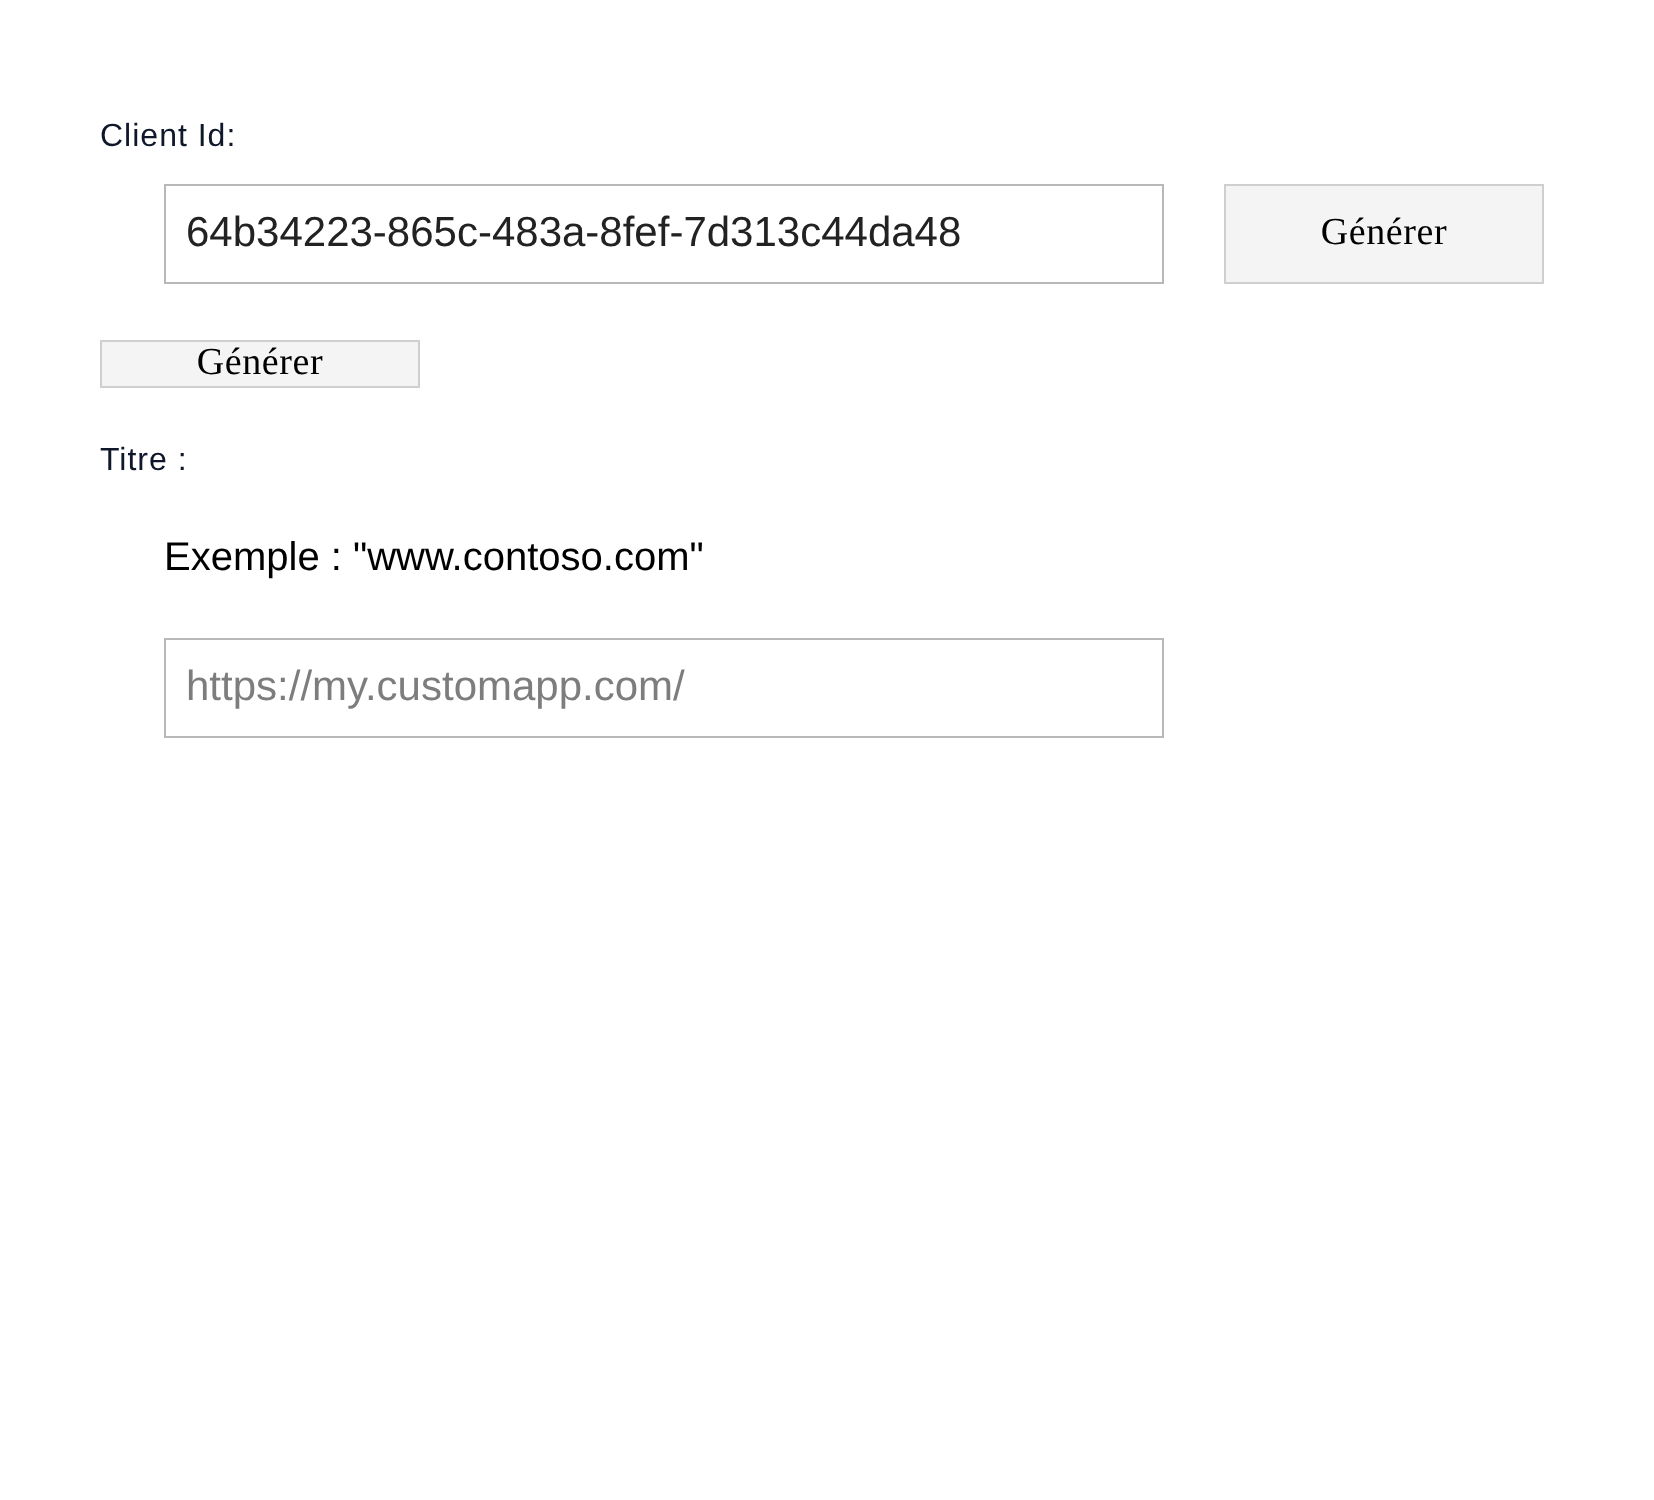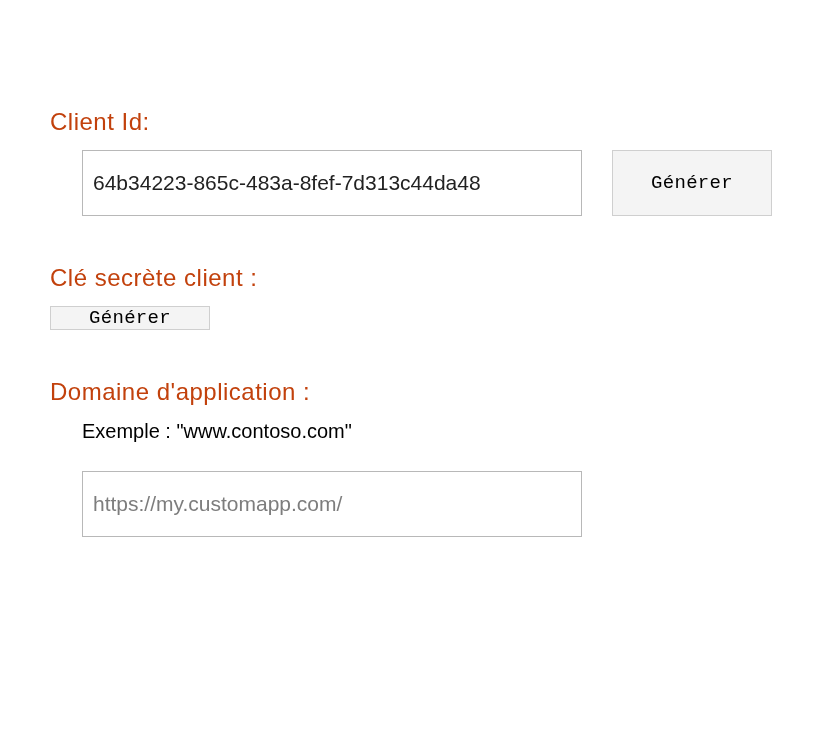--- a/index.html
+++ b/index.html
@@ -4,36 +4,35 @@
   <style>
     * { box-sizing: border-box; margin: 0; padding: 0; }
     body {
       font-family: "Segoe UI", Tahoma, sans-serif;
       background: #fff;
       padding: 60px 50px;
       width: 827px;
     }
     .field { margin-bottom: 28px; }
     .label {
-      font-size: 24px;
-      color: #c2410c;
+      font-size: 16px;
+      color: #0f172a;
       margin-bottom: 14px;
       display: block;
       letter-spacing: 0.5px;
-      margin-top: 48px;
     }
     .row {
       display: flex;
       align-items: stretch;
       gap: 30px;
     }
     .input-wrap {
       width: 500px;
       border: 1px solid #b8b8b8;
-      height: 66px;
+      height: 50px;
       display: flex;
       align-items: center;
       padding: 0 10px;
       background: #fff;
     }
     .input-wrap.indent {
       margin-left: 32px;
     }
     .input-readonly {
       width: 100%;
@@ -47,21 +46,21 @@
     .input-placeholder {
       color: #7d7d7d;
     }
     .btn {
       background: #f4f4f4;
       border: 1px solid #cfcfcf;
       width: 160px;
       font-size: 19px;
       color: #000;
       cursor: pointer;
-      font-family: Liberation Mono, monospace;
+      font-family: Liberation Serif, serif;
       display: flex;
       align-items: center;
       justify-content: center;
       letter-spacing: 0.3px;
     }
     .hint {
       font-size: 20px;
       color: #000;
       margin-top: 8px;
       margin-left: 32px;
@@ -74,31 +73,30 @@
   <label class="label">Client   Id:</label>
   <div class="row">
     <div class="input-wrap indent">
       <input class="input-readonly" type="text" readonly="" value="64b34223-865c-483a-8fef-7d313c44da48" style="">
     </div>
     <button class="btn">Générer</button>
   </div>
 </div>
 
 <div class="field">
-  <label class="label">Clé secrète client :</label>
   <div class="row">
     <button class="btn">Générer</button>
   </div>
 </div>
 
 <div class="field">
+  <label class="label">Titre :</label>
 </div>
 
 <div class="field">
-  <label class="label">Domaine d'application :</label>
   <div class="hint">Exemple : "www.contoso.com"</div>
 </div>
 
 <div class="field">
   <div class="row">
     <div class="input-wrap indent">
       <input class="input-readonly input-placeholder" type="text" value="https://my.customapp.com/" style="">
     </div>
   </div>
 </div>

